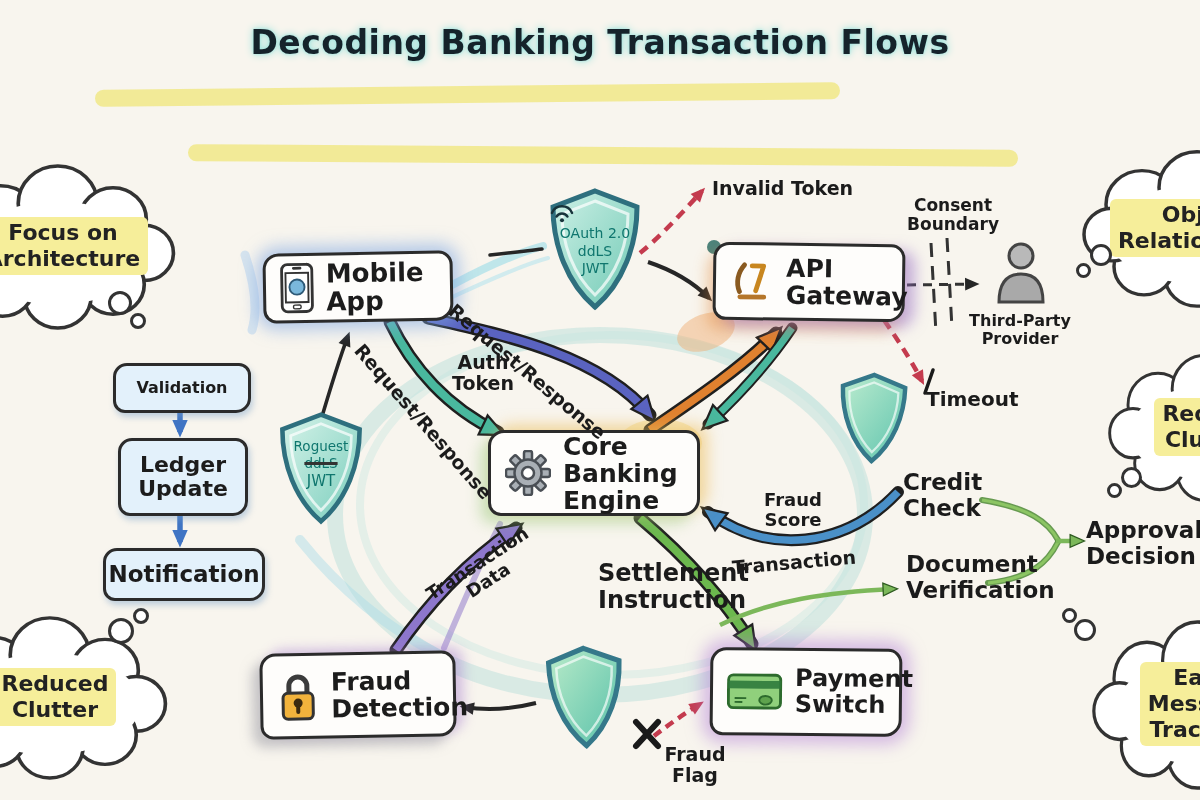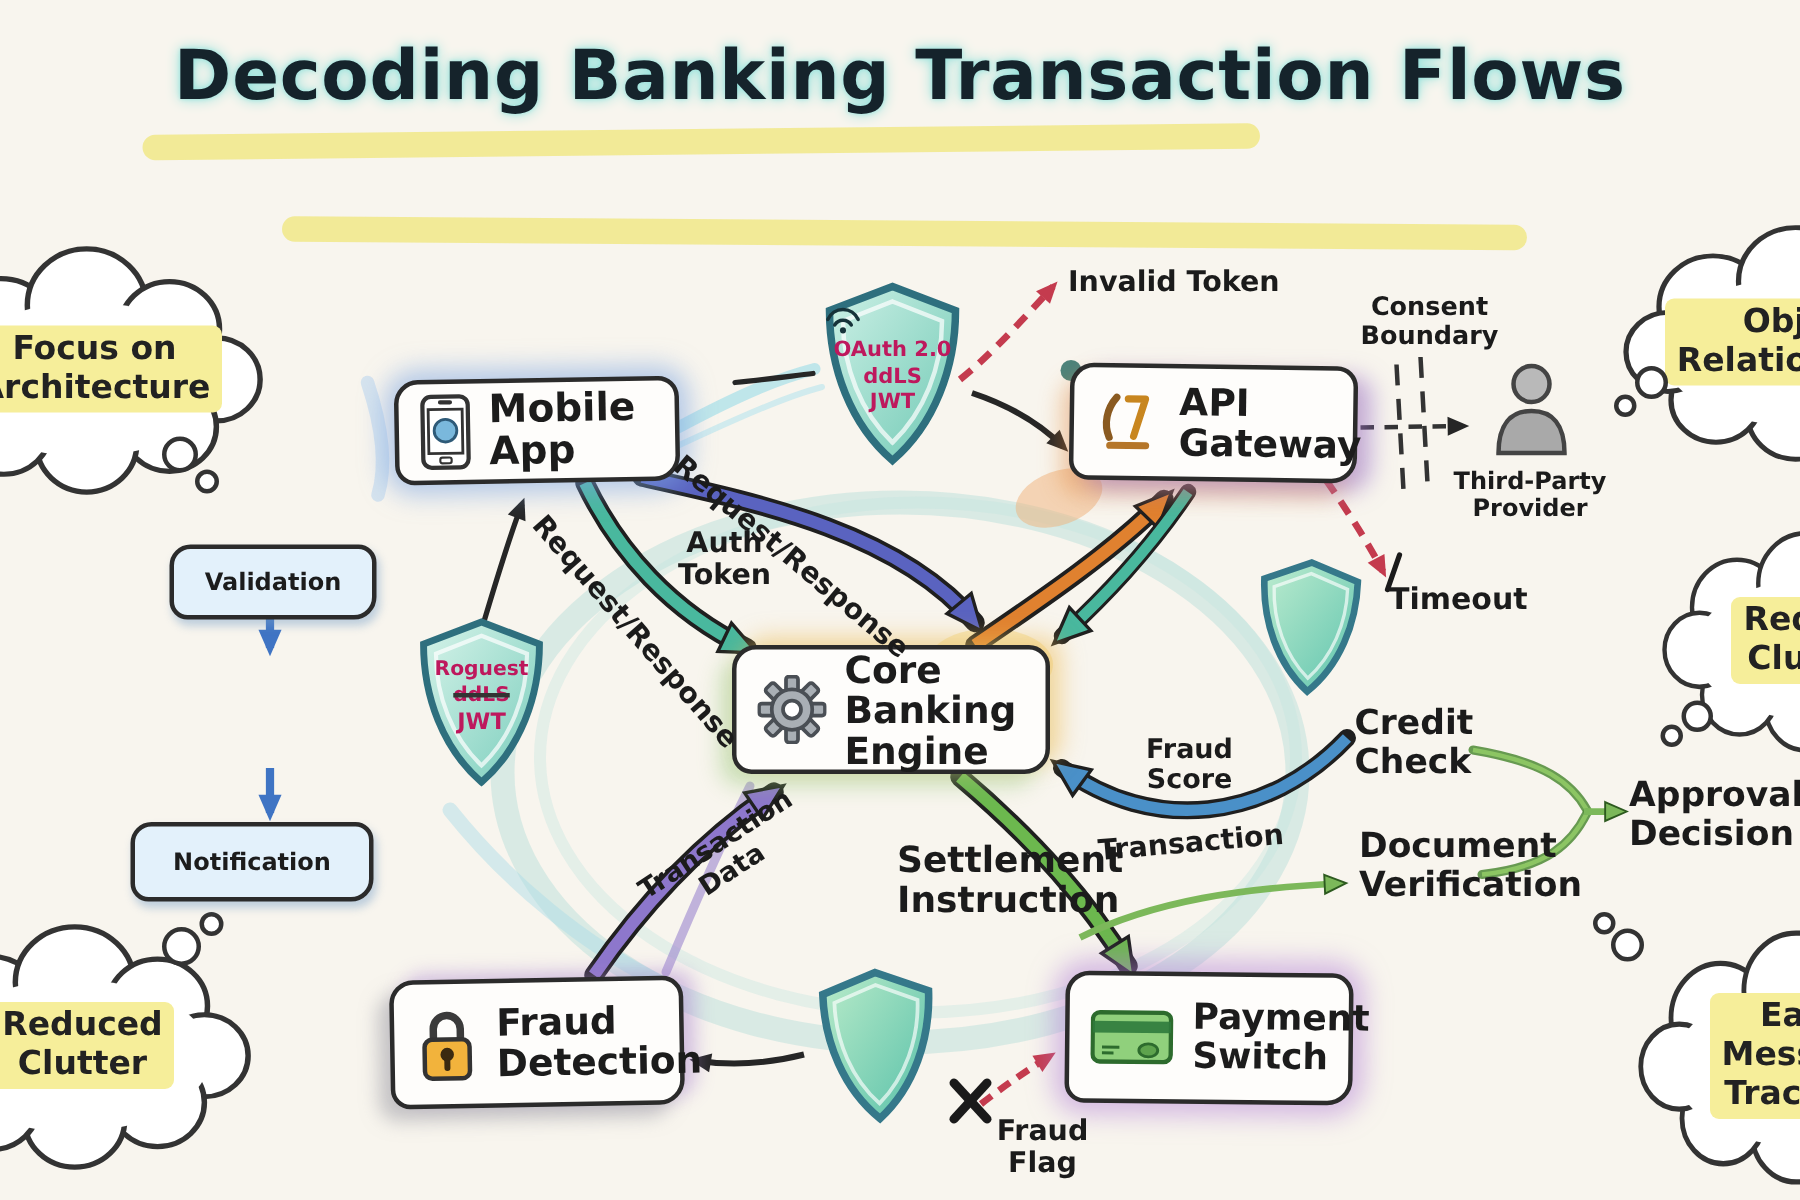--- a/index.html
+++ b/index.html
@@ -8,21 +8,21 @@
     font-family:"DejaVu Sans",sans-serif;}
   .pre{white-space:pre-line;}
   svg{display:block;}
   .layer{position:absolute;left:0;top:0;pointer-events:none;}
 
   
   .hl-bar{position:absolute;background:#f1e98d;border-radius:9px;opacity:.9;z-index:1;}
   #title{position:absolute;left:0;top:24px;width:100%;text-align:center;z-index:2;
     font-weight:bold;color:#15232b;line-height:1.16;letter-spacing:.5px;
     text-shadow:0 0 9px #8fe0da,0 0 3px #a9e8e2;}
-  #title .t1{font-size:46px;}
+  #title .t1{font-size:33px;}
   #title .t2{font-size:49px;}
 
   
   .cloud{position:absolute;z-index:3;}
   .cloud svg{position:absolute;left:0;top:0;}
   .cloud-text{position:absolute;left:0;top:0;width:100%;height:100%;
     display:flex;align-items:center;justify-content:center;text-align:center;
     font-weight:bold;font-size:22px;color:#222;line-height:1.18;}
   .cloud-text span{background:#f6ee9a;border-radius:6px;padding:3px 8px;}
   .bub{position:absolute;background:#fff;border:3px solid #333;border-radius:50%;z-index:3;}
@@ -32,22 +32,22 @@
     border-radius:16px 14px 17px 13px;display:flex;align-items:center;gap:12px;
     padding:0 14px;box-sizing:border-box;}
   .nlabel{font-weight:bold;color:#1c1c1c;line-height:1.08;}
   .flowbox{position:absolute;z-index:4;background:#e3f1fb;border:3px solid #2b2b2b;
     border-radius:14px 12px 15px 12px;display:flex;align-items:center;justify-content:center;
     text-align:center;font-weight:bold;color:#1c1c1c;line-height:1.1;
     box-shadow:2px 4px 6px rgba(120,160,200,.45);}
 
   
   .shield{position:absolute;z-index:4;}
-  .shield-text{position:absolute;left:0;width:100%;text-align:center;font-weight:bold;
-    color:#be185d;line-height:1.25;}
+  .shield-text{position:absolute;left:0;width:100%;text-align:center;font-weight:normal;
+    color:#0f766e;line-height:1.25;}
   .scribbled{text-decoration:line-through;text-decoration-thickness:2.5px;text-decoration-color:#333;}
 
   
   .lbl{position:absolute;z-index:5;font-weight:bold;color:#1b1b1b;line-height:1.12;}
   .ctr{text-align:center;}
 
   
   #third-party{position:absolute;z-index:4;}
 </style>
 </head>
@@ -352,21 +352,24 @@
         <path d="M6,60 C6,41 14,32 28,32 C42,32 50,41 50,60 Z" fill="#a9a9a9" stroke="#444" stroke-width="3"></path>
       </svg>
     </span>
   </div>
   <div class="lbl ctr pre" style="left:940px;top:312px;width:160px;font-size:16px">Third-Party
 Provider</div>
 
   <div class="flowbox" style="left:113px;top:363px;width:132px;height:44px;font-size:16px">
     <span>Validation</span>
   </div>
-  <div class="flowbox" style="left:87px;top:548px;width:156px;height:47px;font-size:16px">
+  <div class="flowbox" style="left:118px;top:438px;width:124px;height:72px;font-size:22px">
+    <span>Ledger Update</span>
+  </div>
+  <div class="flowbox" style="left:103px;top:548px;width:156px;height:47px;font-size:23px">
     <span>Notification</span>
   </div>
 
   <div class="shield" style="left:545px;top:185px;width:100px;height:128px">
     <svg width="100" height="128" viewBox="0 0 100 124">
       <defs>
           <linearGradient id="sg1" x1="0" y1="0" x2="1" y2="1">
         <stop offset="0" stop-color="#cdf0e6"></stop>
             <stop offset="1" stop-color="#6fc9b4"></stop>
           </linearGradient>

